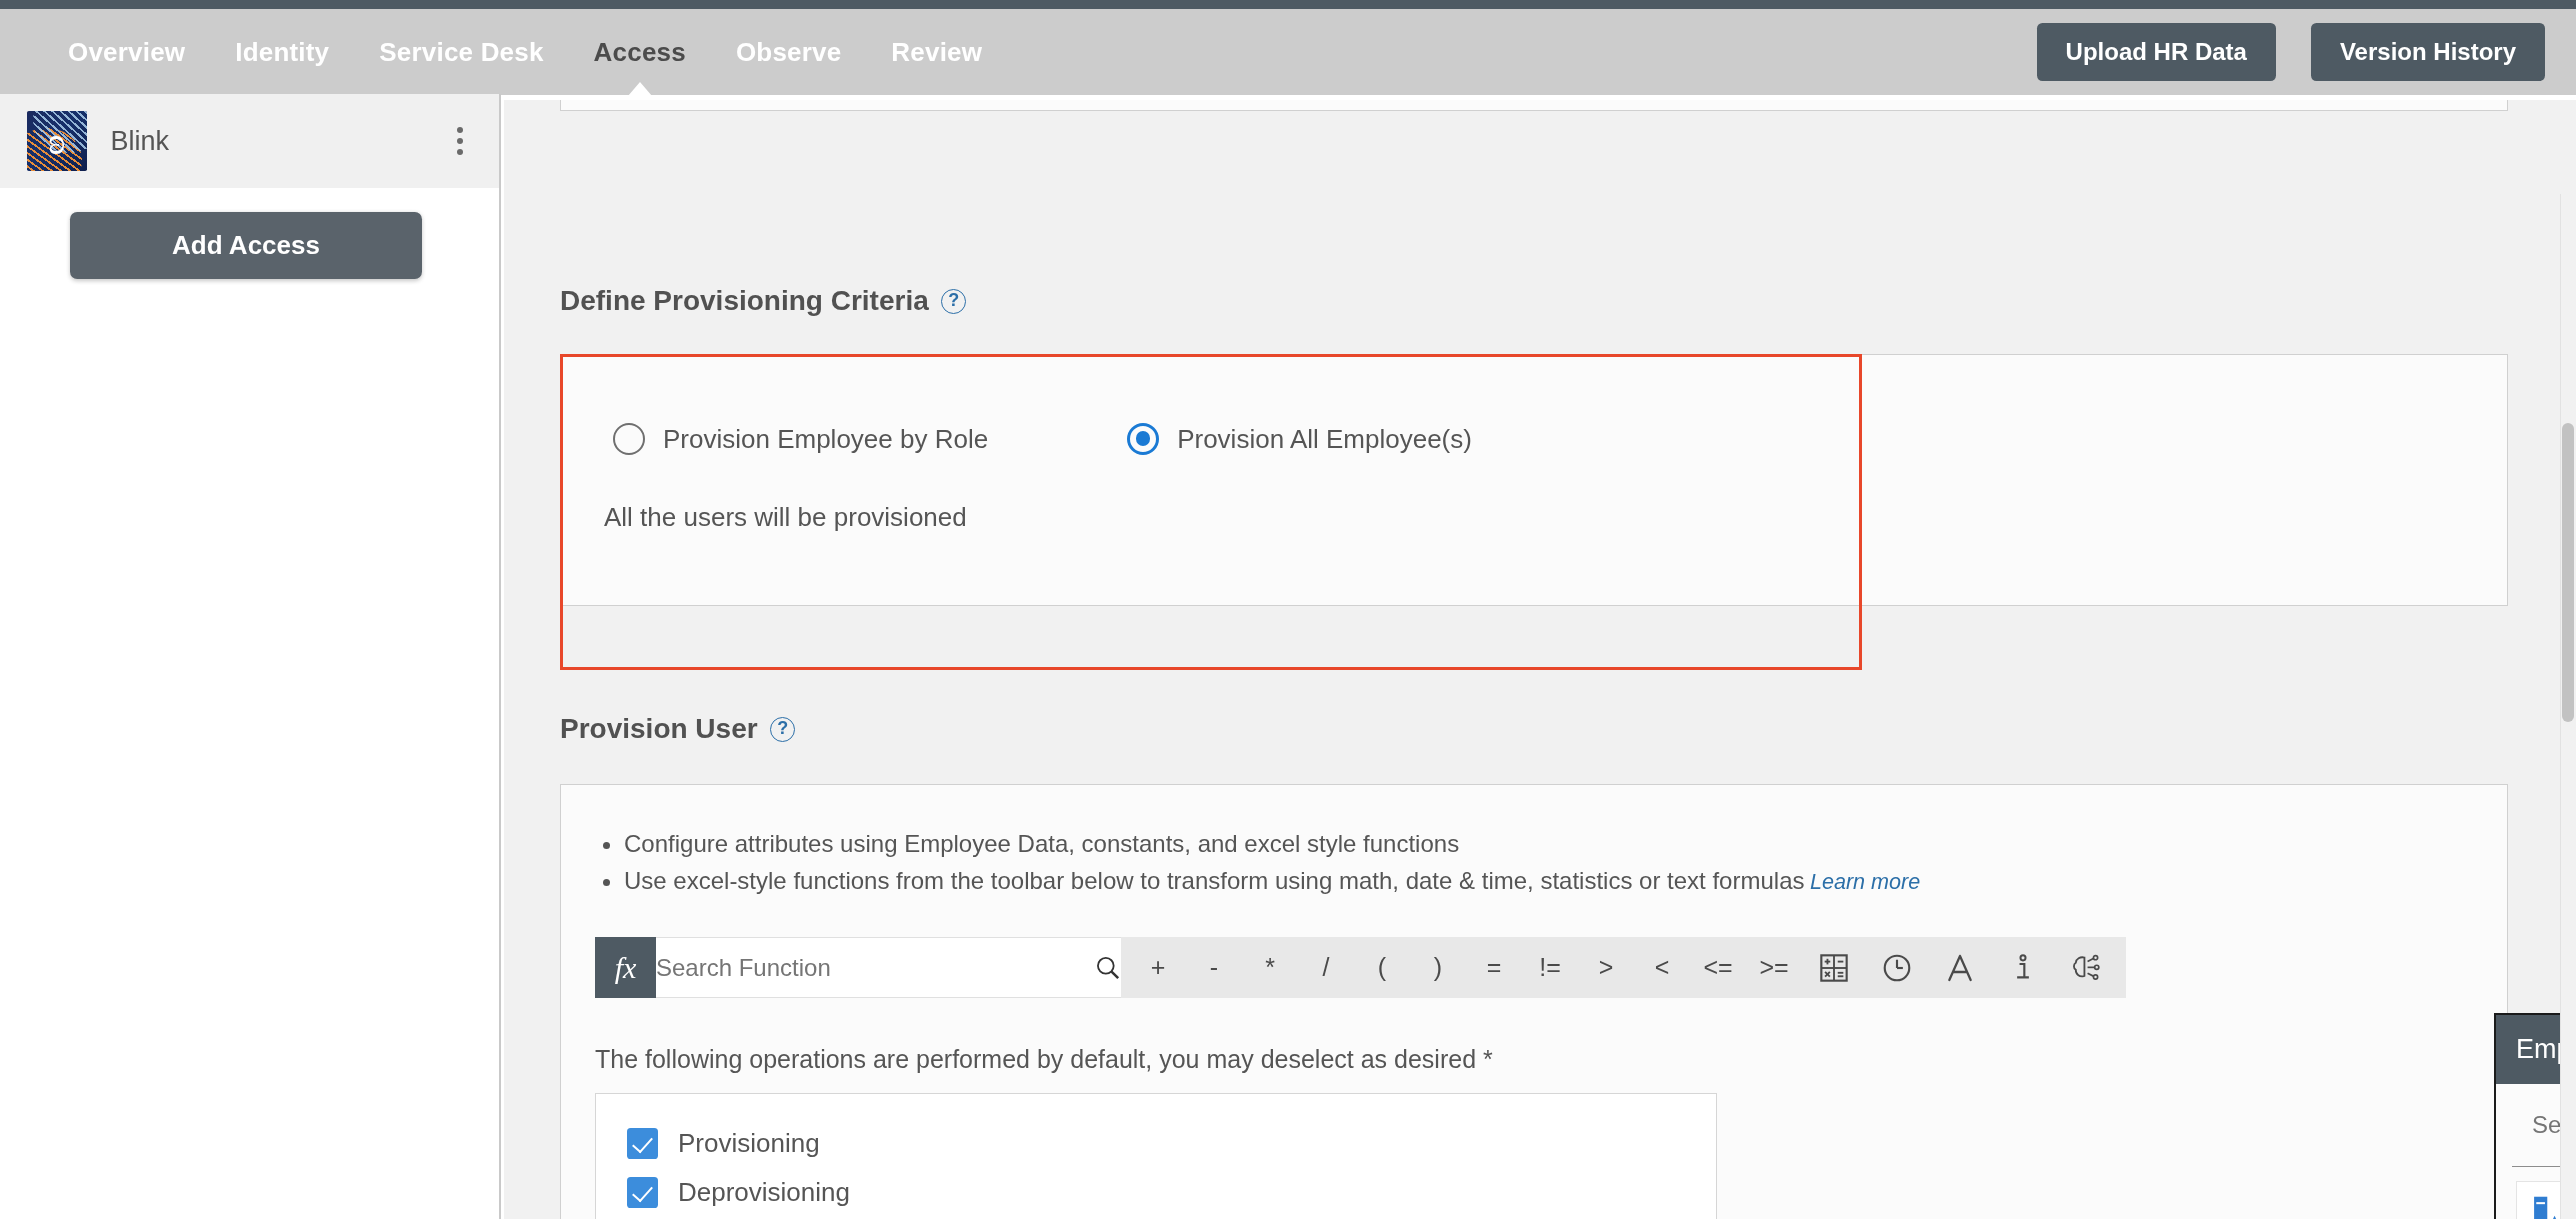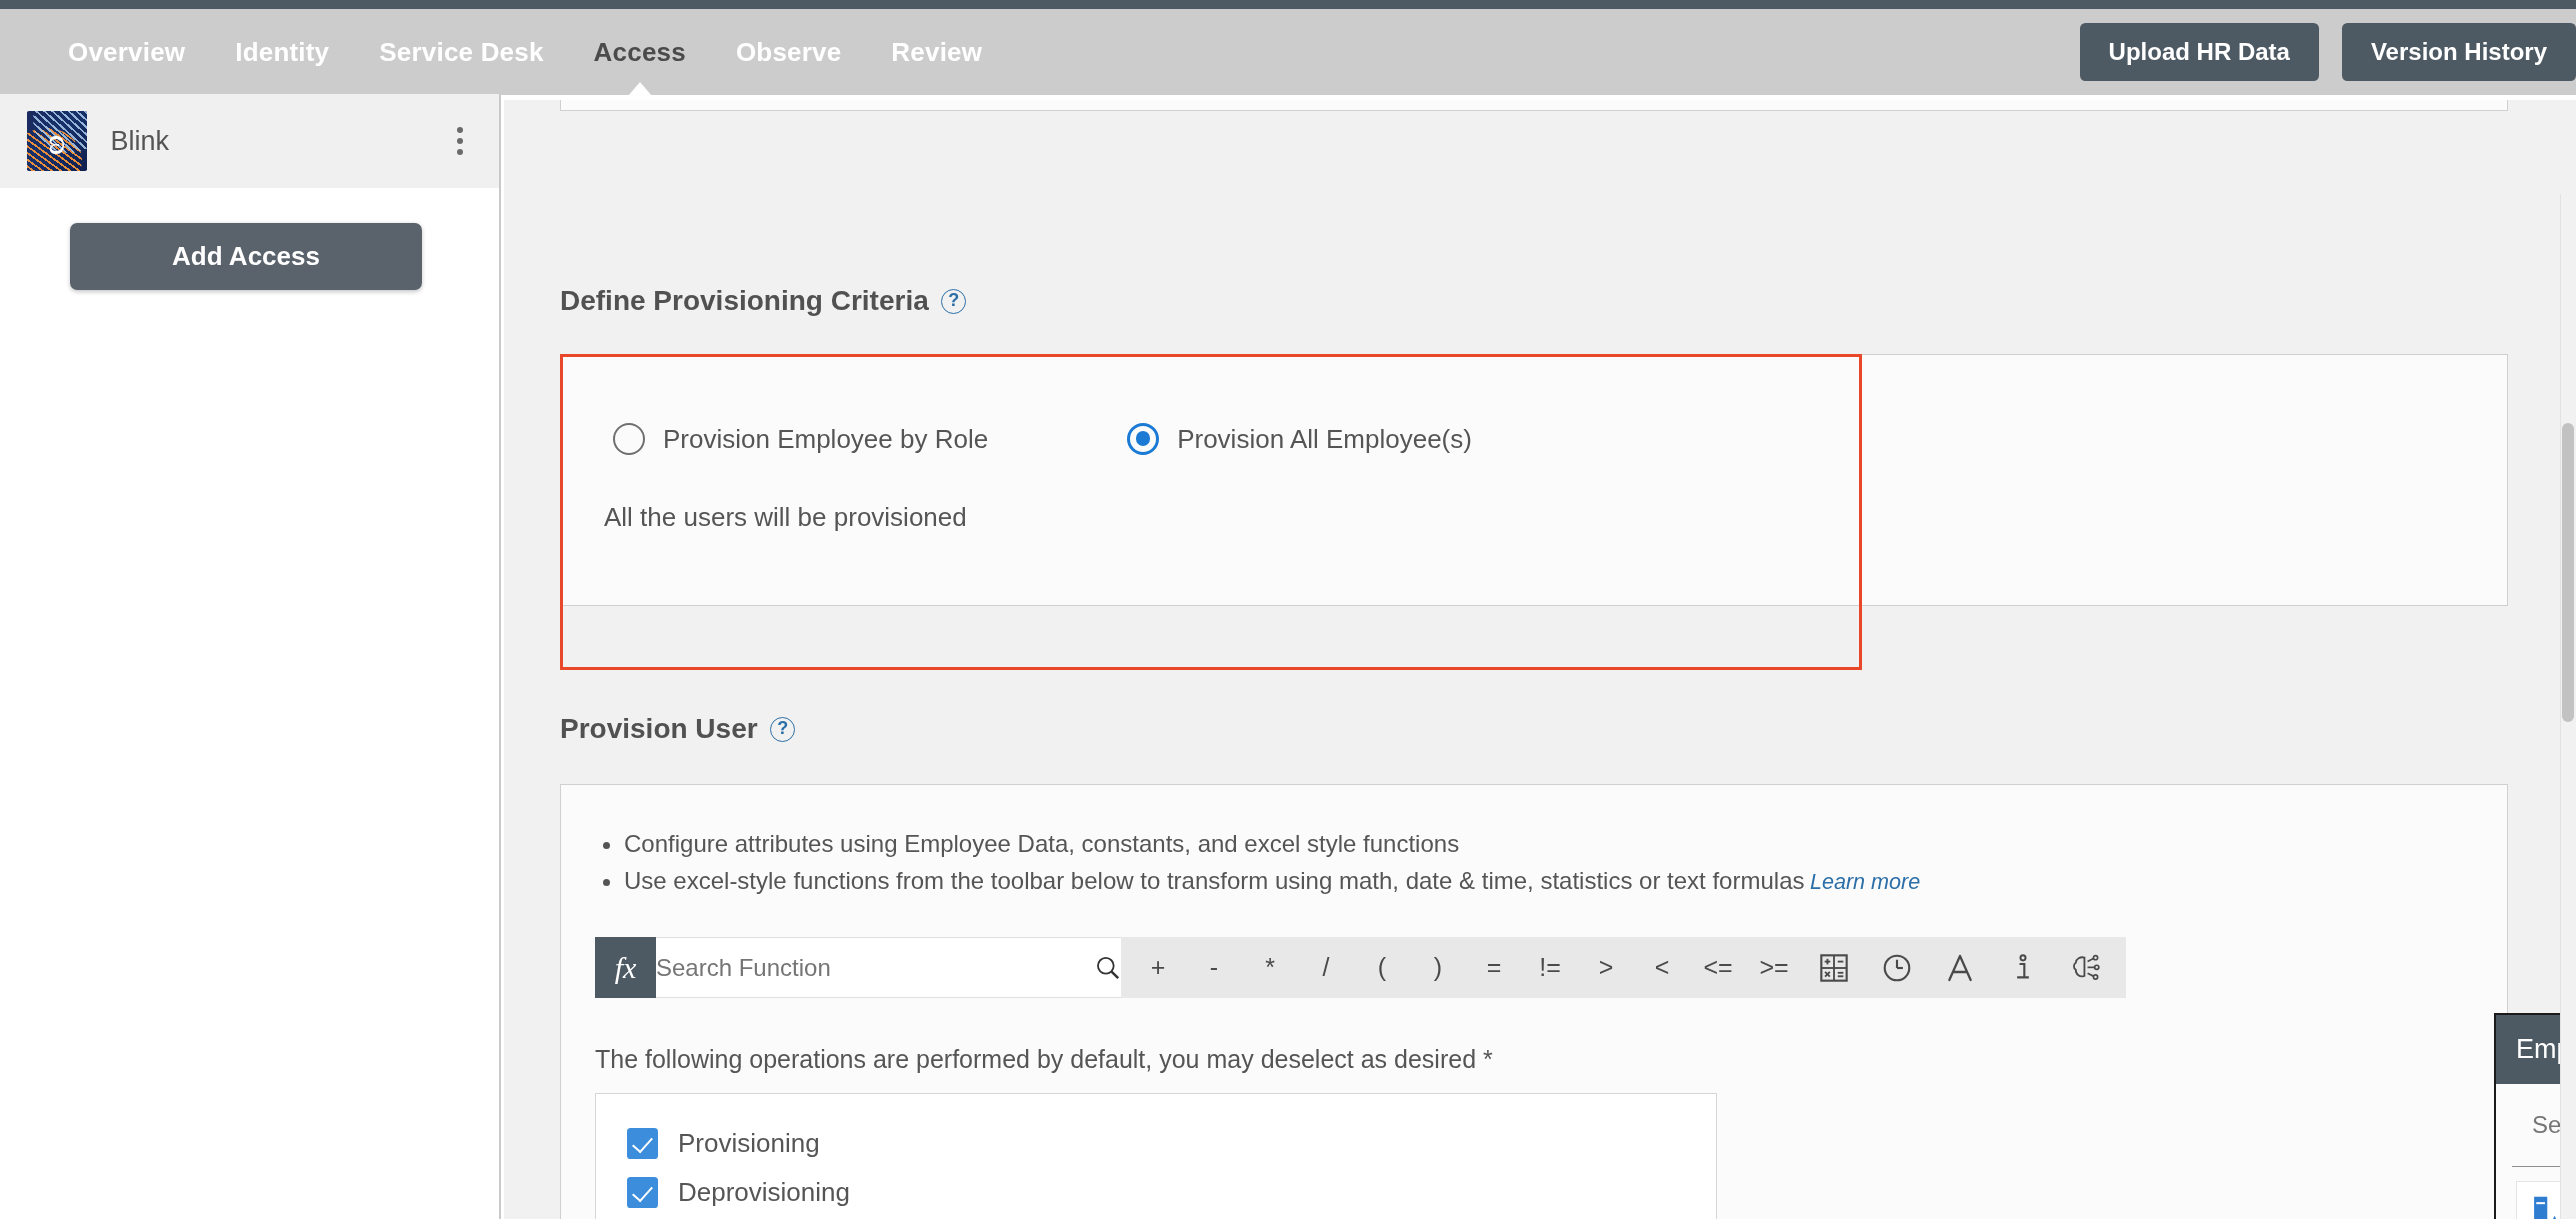--- a/index.html
+++ b/index.html
@@ -34,22 +34,22 @@
   .nav-item.active { color: #4b4b4b; }
   .nav-item.active::after {
     content: ""; position: absolute; bottom: -0.9px; left: 50%;
     transform: translateX(-50%);
     border-left: 12.6px solid transparent;
     border-right: 12.6px solid transparent;
     border-bottom: 14.4px solid #ffffff;
   }
 
   .nav-actions {
-    margin-left: auto; 
-    display: flex; gap: 23px;
+    margin-left: auto; margin-right: 31px;
+    display: flex; gap: 35px;
   }
   .btn-dark {
     background: #4e5a63; color: #ffffff;
     font-size: 24px; font-weight: bold;
     border: none; border-radius: 5.4px;
     padding: 15.3px 29px; cursor: pointer;
     white-space: nowrap;
     font-family: "Liberation Sans", sans-serif;
   }
 
@@ -93,21 +93,21 @@
   }
   .app-name {
     margin-left: 23.5px; font-size: 27px; color: #555555;
   }
   .kebab {
     margin-left: auto; display: flex; flex-direction: column; gap: 4.5px;
     cursor: pointer; padding: 5.4px 9px;
   }
   .kebab span { width: 6.3px; height: 6.3px; border-radius: 50%; background: #6a6a6a; }
 
-  .add-access-wrap { padding: 35px 0 0 70px; border-radius: 29px; }
+  .add-access-wrap { padding: 24px 0 0 70px; border-radius: 29px; }
   .btn-add-access {
     background: #5a636b; color: #ffffff;
     font-size: 26px; font-weight: bold;
     border: none; border-radius: 7.2px;
     padding: 18px 0; width: 352px; cursor: pointer;
     box-shadow: 0 1.8px 4.5px rgba(0,0,0,.22);
     font-family: "Liberation Sans", sans-serif;
   }
 
   

